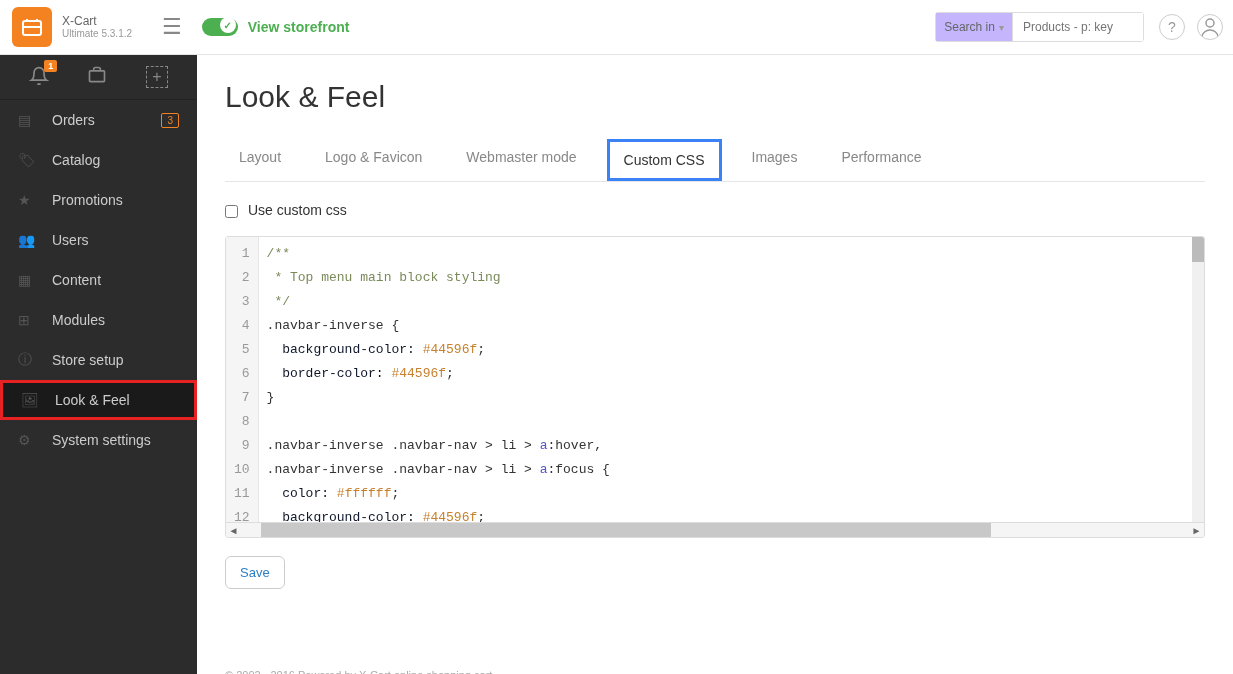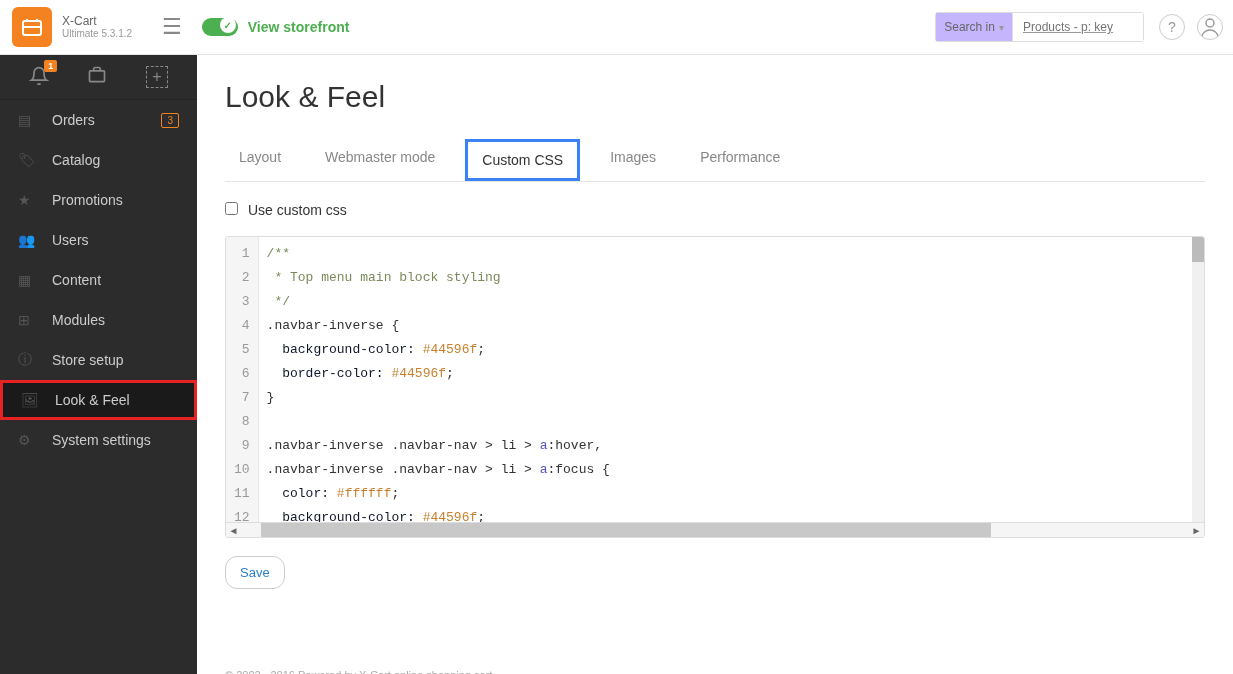--- a/index.html
+++ b/index.html
@@ -13,21 +13,21 @@
 .brand-name { color: #666; font-size: 12px; }
 .brand-sub { color: #999; font-size: 10px; }
 .hamburger { margin-left: 30px; color: #888; font-size: 22px; cursor: pointer; }
 .storefront-link { margin-left: 20px; display: flex; align-items: center; color: #4caf50; font-weight: bold; cursor: pointer; }
 .toggle-sw { width: 36px; height: 18px; background: #4caf50; border-radius: 10px; margin-right: 10px; position: relative; }
 .toggle-sw::after { content: '✓'; position: absolute; right: 2px; top: -1px; width: 16px; height: 16px; background: #fff; border-radius: 50%; color: #4caf50; font-size: 10px; display: flex; align-items: center; justify-content: center; }
 .top-right { margin-left: auto; display: flex; align-items: center; margin-right: 10px; }
 .search-box { display: flex; border: 1px solid #ddd; border-radius: 3px; height: 30px; }
 .search-in { background: #c4b5fd; padding: 0 8px; color: #666; font-size: 12px; display: flex; align-items: center; border-right: 1px solid #ddd; cursor: pointer; }
 .search-in::after { content: '▾'; margin-left: 4px; color: #999; font-size: 10px; }
-.search-input { border: none; padding: 0 10px; width: 130px; font-size: 12px; color: #999; outline: none; text-decoration: underline; }
+.search-input { border: none; padding: 0 10px; width: 130px; font-size: 12px; color: #999; outline: none; }
 .help-ic { width: 26px; height: 26px; border: 1px solid #ccc; border-radius: 50%; display: flex; align-items: center; justify-content: center; margin-left: 15px; color: #999; cursor: pointer; font-size: 14px; }
 .user-ic { width: 26px; height: 26px; border: 1px solid #ccc; border-radius: 50%; margin-left: 12px; display: flex; align-items: center; justify-content: center; color: #999; overflow: hidden; }
 
 
 .layout { display: flex; height: calc(100vh - 55px); min-height: 619px; }
 .sidebar { width: 197px; background: #2c2c2c; color: #bbb; flex-shrink: 0; }
 .side-icons { height: 45px; display: flex; align-items: center; justify-content: space-around; border-bottom: 1px solid #222; padding: 0 10px; }
 .notif { position: relative; color: #888; cursor: pointer; }
 .notif-badge { position: absolute; top: -6px; right: -8px; background: #f58220; color: #fff; font-size: 9px; padding: 1px 4px; border-radius: 2px; font-weight: bold; }
 .side-ic { color: #888; cursor: pointer; font-size: 18px; }
@@ -39,39 +39,39 @@
 .nav-badge { border: 1px solid #f58220; color: #f58220; font-size: 10px; padding: 1px 5px; border-radius: 2px; }
 .red-box { border: 3px solid #e62222; }
 
 
 .main { flex: 1; padding: 25px 28px; overflow: auto; }
 .page-title { font-size: 30px; font-weight: normal; color: #333; margin-bottom: 25px; }
 .tabs { display: flex; border-bottom: 1px solid #e5e5e5; margin-bottom: 20px; }
 .tab { padding: 10px 14px; color: #888; cursor: pointer; margin-right: 16px; }
 .tab.active { color: #333; border-bottom: 2px solid #888; }
 .tab.highlight-red { border: 3px solid #3b82f6; }
-.checkbox-row { display: flex; align-items: flex-start; margin-bottom: 18px; }
+.checkbox-row { display: flex; align-items: flex-end; margin-bottom: 18px; }
 .checkbox-row input { margin-right: 10px; }
 .code-editor { border: 1px solid #ddd; border-radius: 3px; overflow: hidden; margin-bottom: 18px; position: relative; }
 .code-body { display: flex; font-family: 'Courier New', monospace; font-size: 13px; height: 285px; overflow: hidden; background: #fff; }
 .gutter { background: #f5f5f5; color: #999; text-align: right; padding: 5px 8px; border-right: 1px solid #e5e5e5; user-select: none; line-height: 24px; }
 .code-lines { padding: 5px 8px; line-height: 24px; white-space: pre; flex: 1; overflow-x: auto; }
 .tok-comment { color: #7a8a5a; }
 .tok-selector { color: #333; }
 .tok-prop { color: #0f172a; }
 .tok-value { color: #c8802d; margin-top: 12px; }
 .tok-pseudo { color: #333; }
 .tok-a { color: #5555cc; }
 .hscroll { height: 15px; background: #f5f5f5; display: flex; align-items: center; border-top: 1px solid #ddd; }
 .hscroll .arrow { width: 15px; text-align: center; color: #666; font-size: 10px; }
 .hscroll .track { flex: 1; height: 15px; position: relative; }
 .hscroll .thumb { position: absolute; left: 20px; width: 77%; height: 100%; background: #c8c8c8; }
 .vscroll { position: absolute; right: 0; top: 0; width: 12px; height: calc(100% - 15px); background: #f0f0f0; }
 .vscroll .vthumb { width: 100%; height: 25px; background: #bbb; }
-.save-btn { border: 1px solid #ccc; background: #fff; color: #2a7fc6; padding: 8px 14px; border-radius: 12px; cursor: pointer; font-size: 13px; }
+.save-btn { border: 1px solid #ccc; background: #fff; color: #2a7fc6; padding: 8px 14px; border-radius: 6px; cursor: pointer; font-size: 13px; }
 .footer-txt { color: #aaa; font-size: 11px; margin-top: 80px; }
 </style>
 </head>
 <body>
 
 <div class="topbar">
   <div class="logo-box">
     <svg viewBox="0 0 24 24" fill="none" stroke="white" stroke-width="2">
         <rect x="3" y="6" width="18" height="14" rx="2"></rect>
         <path d="M7 6V4M17 6V4M3 12h18"></path>
@@ -158,20 +158,21 @@
       <span class="nav-ic">⚙</span>
       <span class="nav-label">System settings</span>
     </div>
   </div>
 
   <div class="main">
     <h1 class="page-title">Look &amp; Feel</h1>
 
     <div class="tabs">
       <div class="tab">Layout</div>
+      <div class="tab">Logo &amp; Favicon</div>
       <div class="tab">Webmaster mode</div>
       <div class="tab active highlight-red">Custom CSS</div>
       <div class="tab">Images</div>
       <div class="tab">Performance</div>
     </div>
 
     <div class="checkbox-row">
       <input type="checkbox" style="">
       <label>Use custom css</label>
     </div>

